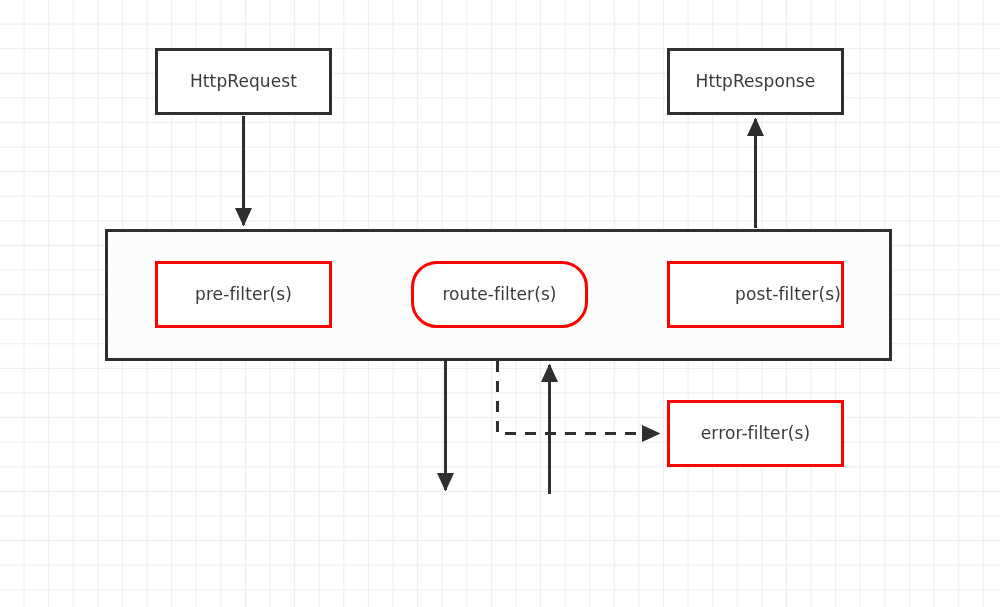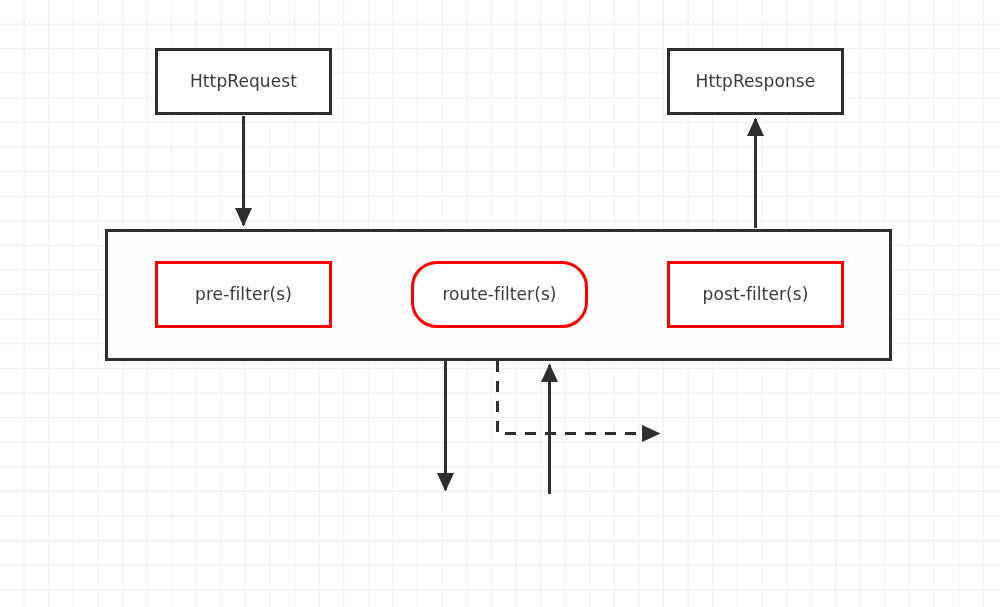--- a/index.html
+++ b/index.html
@@ -107,19 +107,22 @@
   </div>
 
   <div class="node node-red" style="left:155px; top:261px; width:177px; height:67px;">
     <span class="node-label">pre-filter(s)</span>
   </div>
 
   <div class="node node-red" style="left:411px; top:261px; width:177px; height:67px;border-radius:26px;">
     <span class="node-label">route-filter(s)</span>
   </div>
 
-  <div class="node node-red" style="left:667px; top:261px; width:177px; height:67px;">
+  <div class="node node-red" style="left:667px; top:261px; width:177px; height:67px;justify-content:flex-end;">
     <span class="node-label">post-filter(s)</span>
   </div>
 
+  <div class="node node-red" style="left:667px; top:400px; width:177px; height:67px;">
+    <span class="node-label">error-filter(s)</span>
+  </div>
 
 
 </div>
 
 </body></html>

